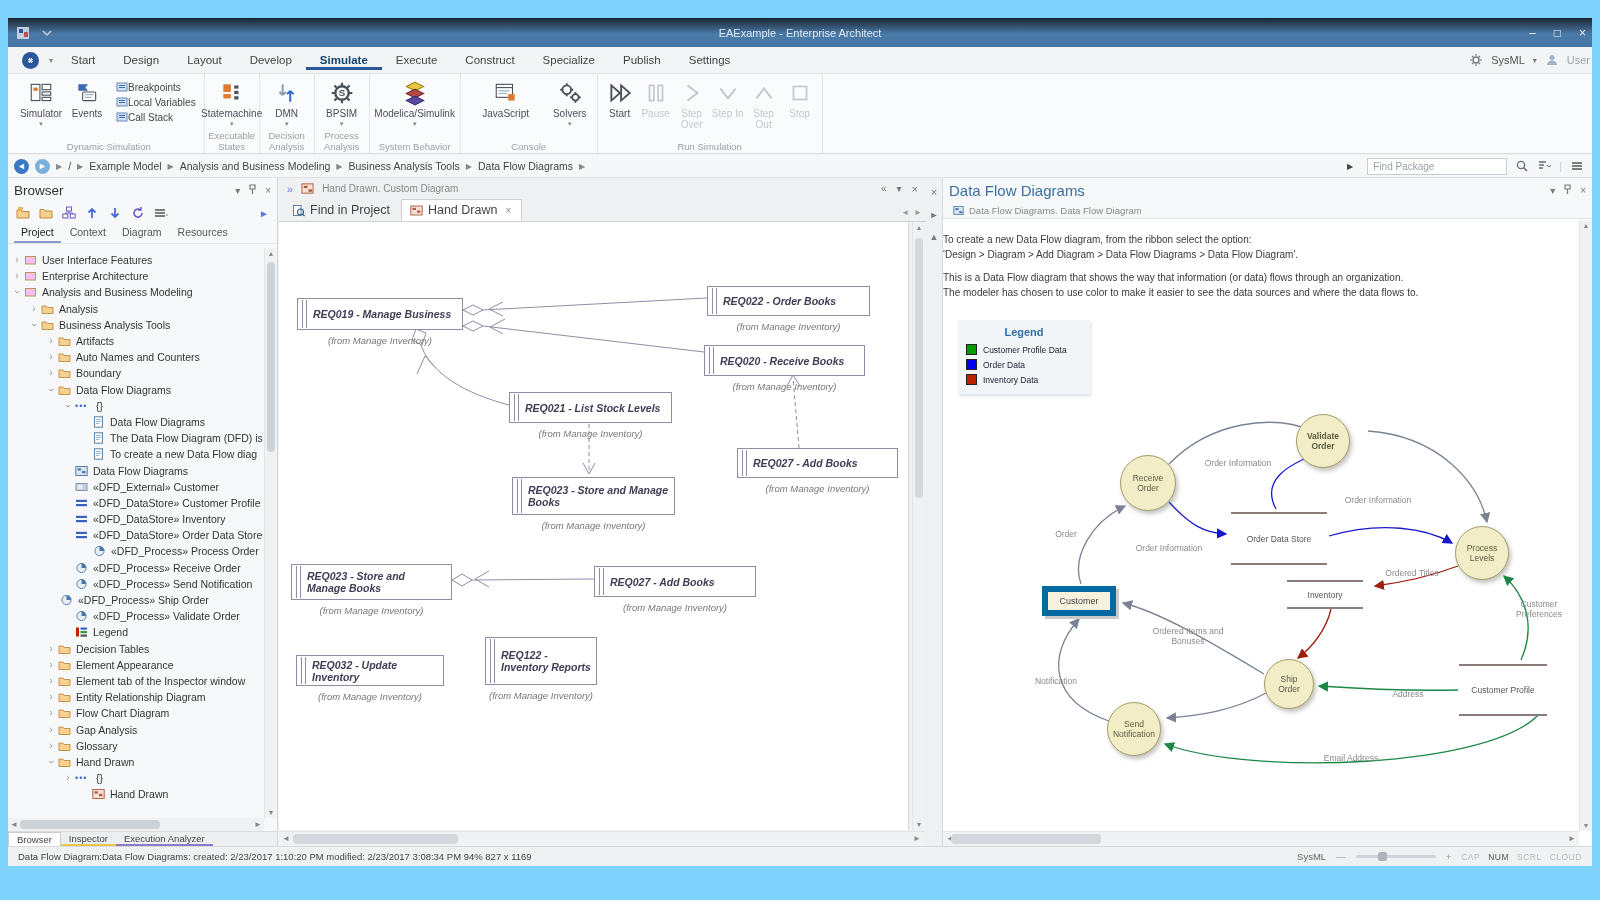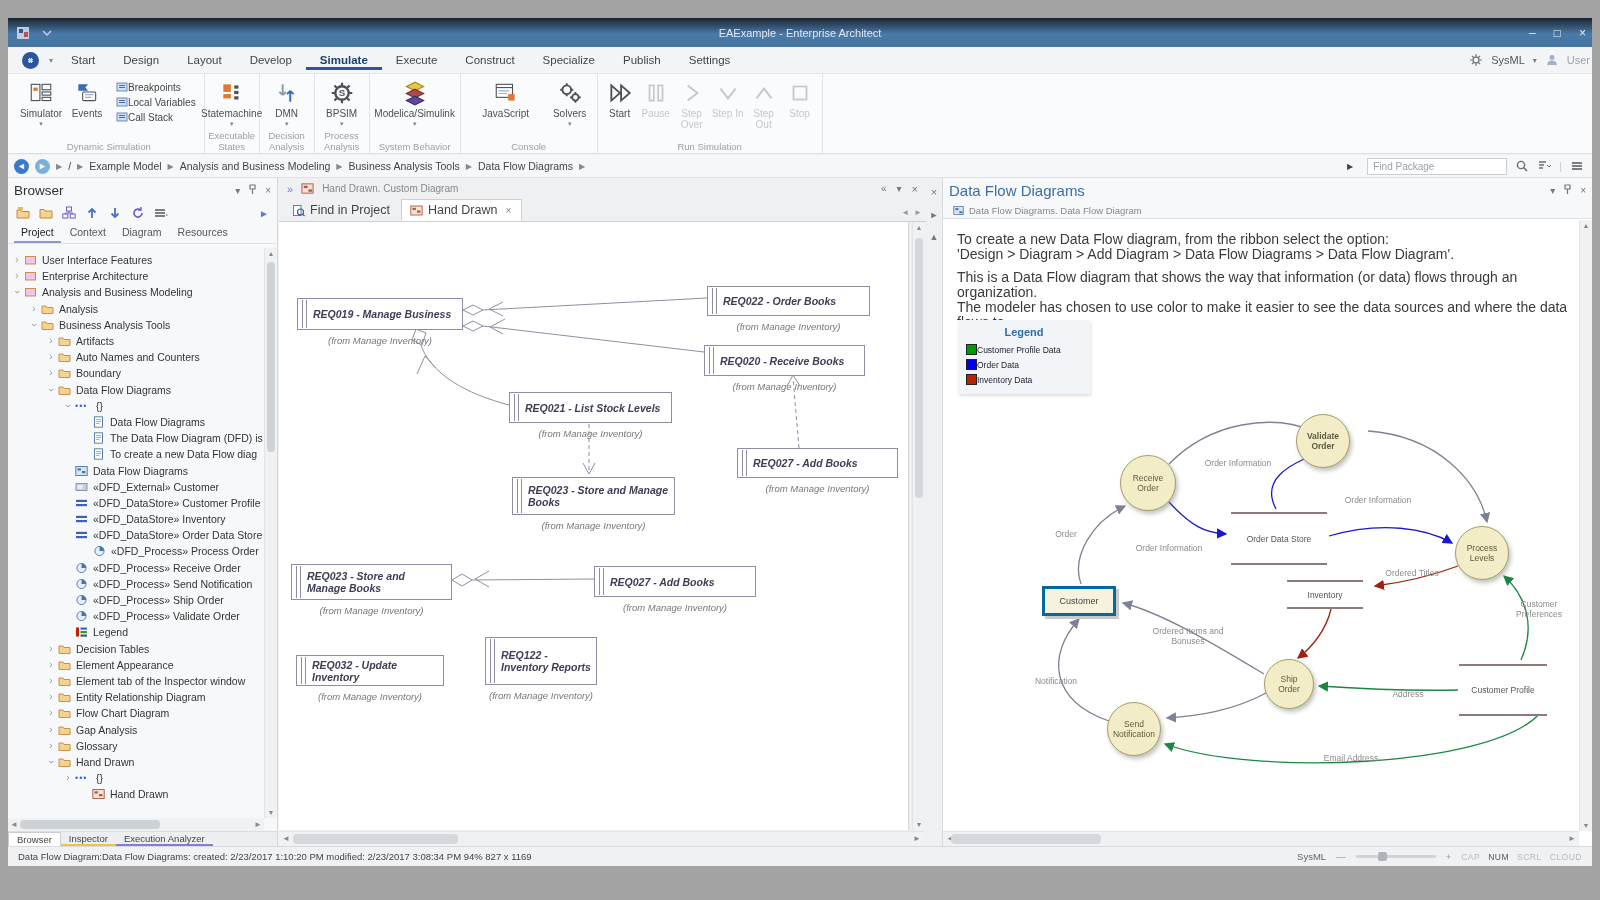--- a/index.html
+++ b/index.html
@@ -1,18 +1,18 @@
 <!DOCTYPE html>
 <html><head>
 <meta charset="utf-8">
 <style>
   html,body{margin:0;padding:0;background:#000;}
   *{box-sizing:border-box;}
   body{font-family:"Liberation Sans","DejaVu Sans",sans-serif;}
-  #screen{position:relative;width:1600px;height:900px;background:#a3a3a3;overflow:hidden;}
+  #screen{position:relative;width:1600px;height:900px;background:#7dd3fc;overflow:hidden;}
   #app{position:absolute;left:8px;top:18px;width:1584px;height:848px;background:#f0f2f4;overflow:hidden;}
 
   
   #titlebar{position:absolute;left:0;top:0;width:100%;height:29px;background:linear-gradient(#1b2430,#4a7aa8 55%,#44749f);display:flex;align-items:center;}
   #titlebar .qat{display:flex;gap:10px;margin-left:8px;}
   #titlebar .qicon{width:14px;height:14px;opacity:.9;}
   #win-title{position:absolute;left:0;right:0;text-align:center;color:#dfe8f2;font-size:11px;}
   #win-btns{position:absolute;right:6px;top:0;display:flex;height:100%;align-items:center;gap:18px;color:#e6edf5;font-size:12px;}
   #win-btns span{cursor:default;}
 
@@ -108,31 +108,31 @@
 
   
   #rightstrip{position:absolute;left:918px;top:0;width:17px;height:668px;background:#eef0f3;border-right:1px solid #d8dbde;display:flex;flex-direction:column;align-items:center;gap:12px;padding-top:8px;color:#777;font-size:9px;}
 
   
   #rightpanel{position:absolute;left:935px;top:0;width:649px;height:668px;background:#fff;}
   #rightpanel .panel-head{background:#f7f8f9;}
   #rightpanel .panel-title{font-size:15px;color:#3a6ea5;}
   #rp-sub{height:17px;display:flex;align-items:center;gap:5px;background:#f7f8f9;border-bottom:1px solid #dfe2e5;padding:0 10px;font-size:9.5px;color:#888;}
   #rp-body{position:absolute;left:0;top:42px;right:13px;bottom:15px;background:#fff;overflow:hidden;}
-  #rp-text{padding:12px 0 0 14px;font-size:14px;color:#3a3a3a;line-height:15px;}
+  #rp-text{padding:12px 0 0 0;font-size:10px;color:#3a3a3a;line-height:15px;}
   #rp-text .blank{height:8px;}
   #dfd{position:absolute;left:0;top:88px;width:636px;height:523px;}
   #dfd svg{position:absolute;left:0;top:0;}
   .dfd-process{position:absolute;border-radius:50%;background:#f3edc7;border:1px solid #a39e6a;box-shadow:2px 3px 4px rgba(120,120,110,.45);display:flex;align-items:center;justify-content:center;text-align:center;font-size:8.5px;color:#5c5c40;line-height:10px;padding:4px;}
   .dfd-store{position:absolute;border-top:2px solid #8b7b7b;border-bottom:2px solid #8b7b7b;display:flex;align-items:center;justify-content:center;font-size:8.5px;color:#555;text-align:center;}
-  .dfd-ext{position:absolute;background:#f7f2de;border:3px solid #0369a1;box-shadow:3px 3px 0 #c9c9c9;display:flex;align-items:center;justify-content:center;font-size:9px;color:#444;}
+  .dfd-ext{position:absolute;background:#f7f2de;border:6px solid #0369a1;box-shadow:3px 3px 0 #c9c9c9;display:flex;align-items:center;justify-content:center;font-size:9px;color:#444;}
   .dfd-label{position:absolute;transform:translate(-50%,-50%);width:78px;text-align:center;font-size:8.5px;color:#8a8a8a;line-height:10px;}
   #legend{position:absolute;left:15px;top:100px;width:132px;background:#f2f5f8;box-shadow:1px 2px 3px rgba(0,0,0,.12);padding:6px 8px 9px 8px;}
   #legend .ltitle{text-align:center;font-weight:bold;color:#2d6da8;font-size:11px;margin-bottom:6px;}
-  .lrow{display:flex;align-items:center;margin-top:4px;}
+  .lrow{display:flex;align-items:center;gap:6px;margin-top:4px;}
   .lswatch{width:11px;height:11px;border:1px solid #222;flex:0 0 auto;}
   .llabel{font-size:8.5px;color:#223;}
   #rp-vscroll{position:absolute;right:0;top:42px;width:13px;bottom:15px;background:#f0f1f3;border-left:1px solid #e2e5e8;}
   #rp-hscroll{position:absolute;left:0;bottom:0;height:15px;right:13px;background:#f0f1f3;border-top:1px solid #e2e5e8;}
   #rp-hscroll .thumb{position:absolute;top:2px;bottom:2px;left:8px;width:150px;background:#d4d8dc;border-radius:4px;}
 
   
   #statusbar{position:absolute;left:0;top:828px;width:100%;height:20px;background:#f0f1f2;border-top:1px solid #d8dbde;display:flex;align-items:center;font-size:9.5px;color:#3c3c3c;}
   #status-text{margin-left:10px;white-space:nowrap;color:#444;}
   #status-right{margin-left:auto;display:flex;align-items:center;gap:10px;margin-right:10px;color:#666;}
@@ -705,21 +705,21 @@
             <div class="trow" style="padding-left: 55px;">
               <span class="chev"></span>
               <span class="ticon">
                 <svg viewBox="0 0 13 12">
                   <circle cx="6.5" cy="6" r="4.6" fill="#e6eef8" stroke="#4a76a8" stroke-width="0.9"></circle>
                   <path d="M6.5 1.4 A4.6 4.6 0 0 1 11.1 6 L6.5 6 Z" fill="#4a76a8"></path>
                 </svg>
               </span>
               <span>«DFD_Process» Send Notification</span>
             </div>
-            <div class="trow" style="padding-left: 55px;">
+            <div class="trow" style="padding-left: 40px;">
               <span class="chev"></span>
               <span class="ticon">
                 <svg viewBox="0 0 13 12">
                   <circle cx="6.5" cy="6" r="4.6" fill="#e6eef8" stroke="#4a76a8" stroke-width="0.9"></circle>
                   <path d="M6.5 1.4 A4.6 4.6 0 0 1 11.1 6 L6.5 6 Z" fill="#4a76a8"></path>
                 </svg>
               </span>
               <span>«DFD_Process» Ship Order</span>
             </div>
             <div class="trow" style="padding-left: 55px;">

